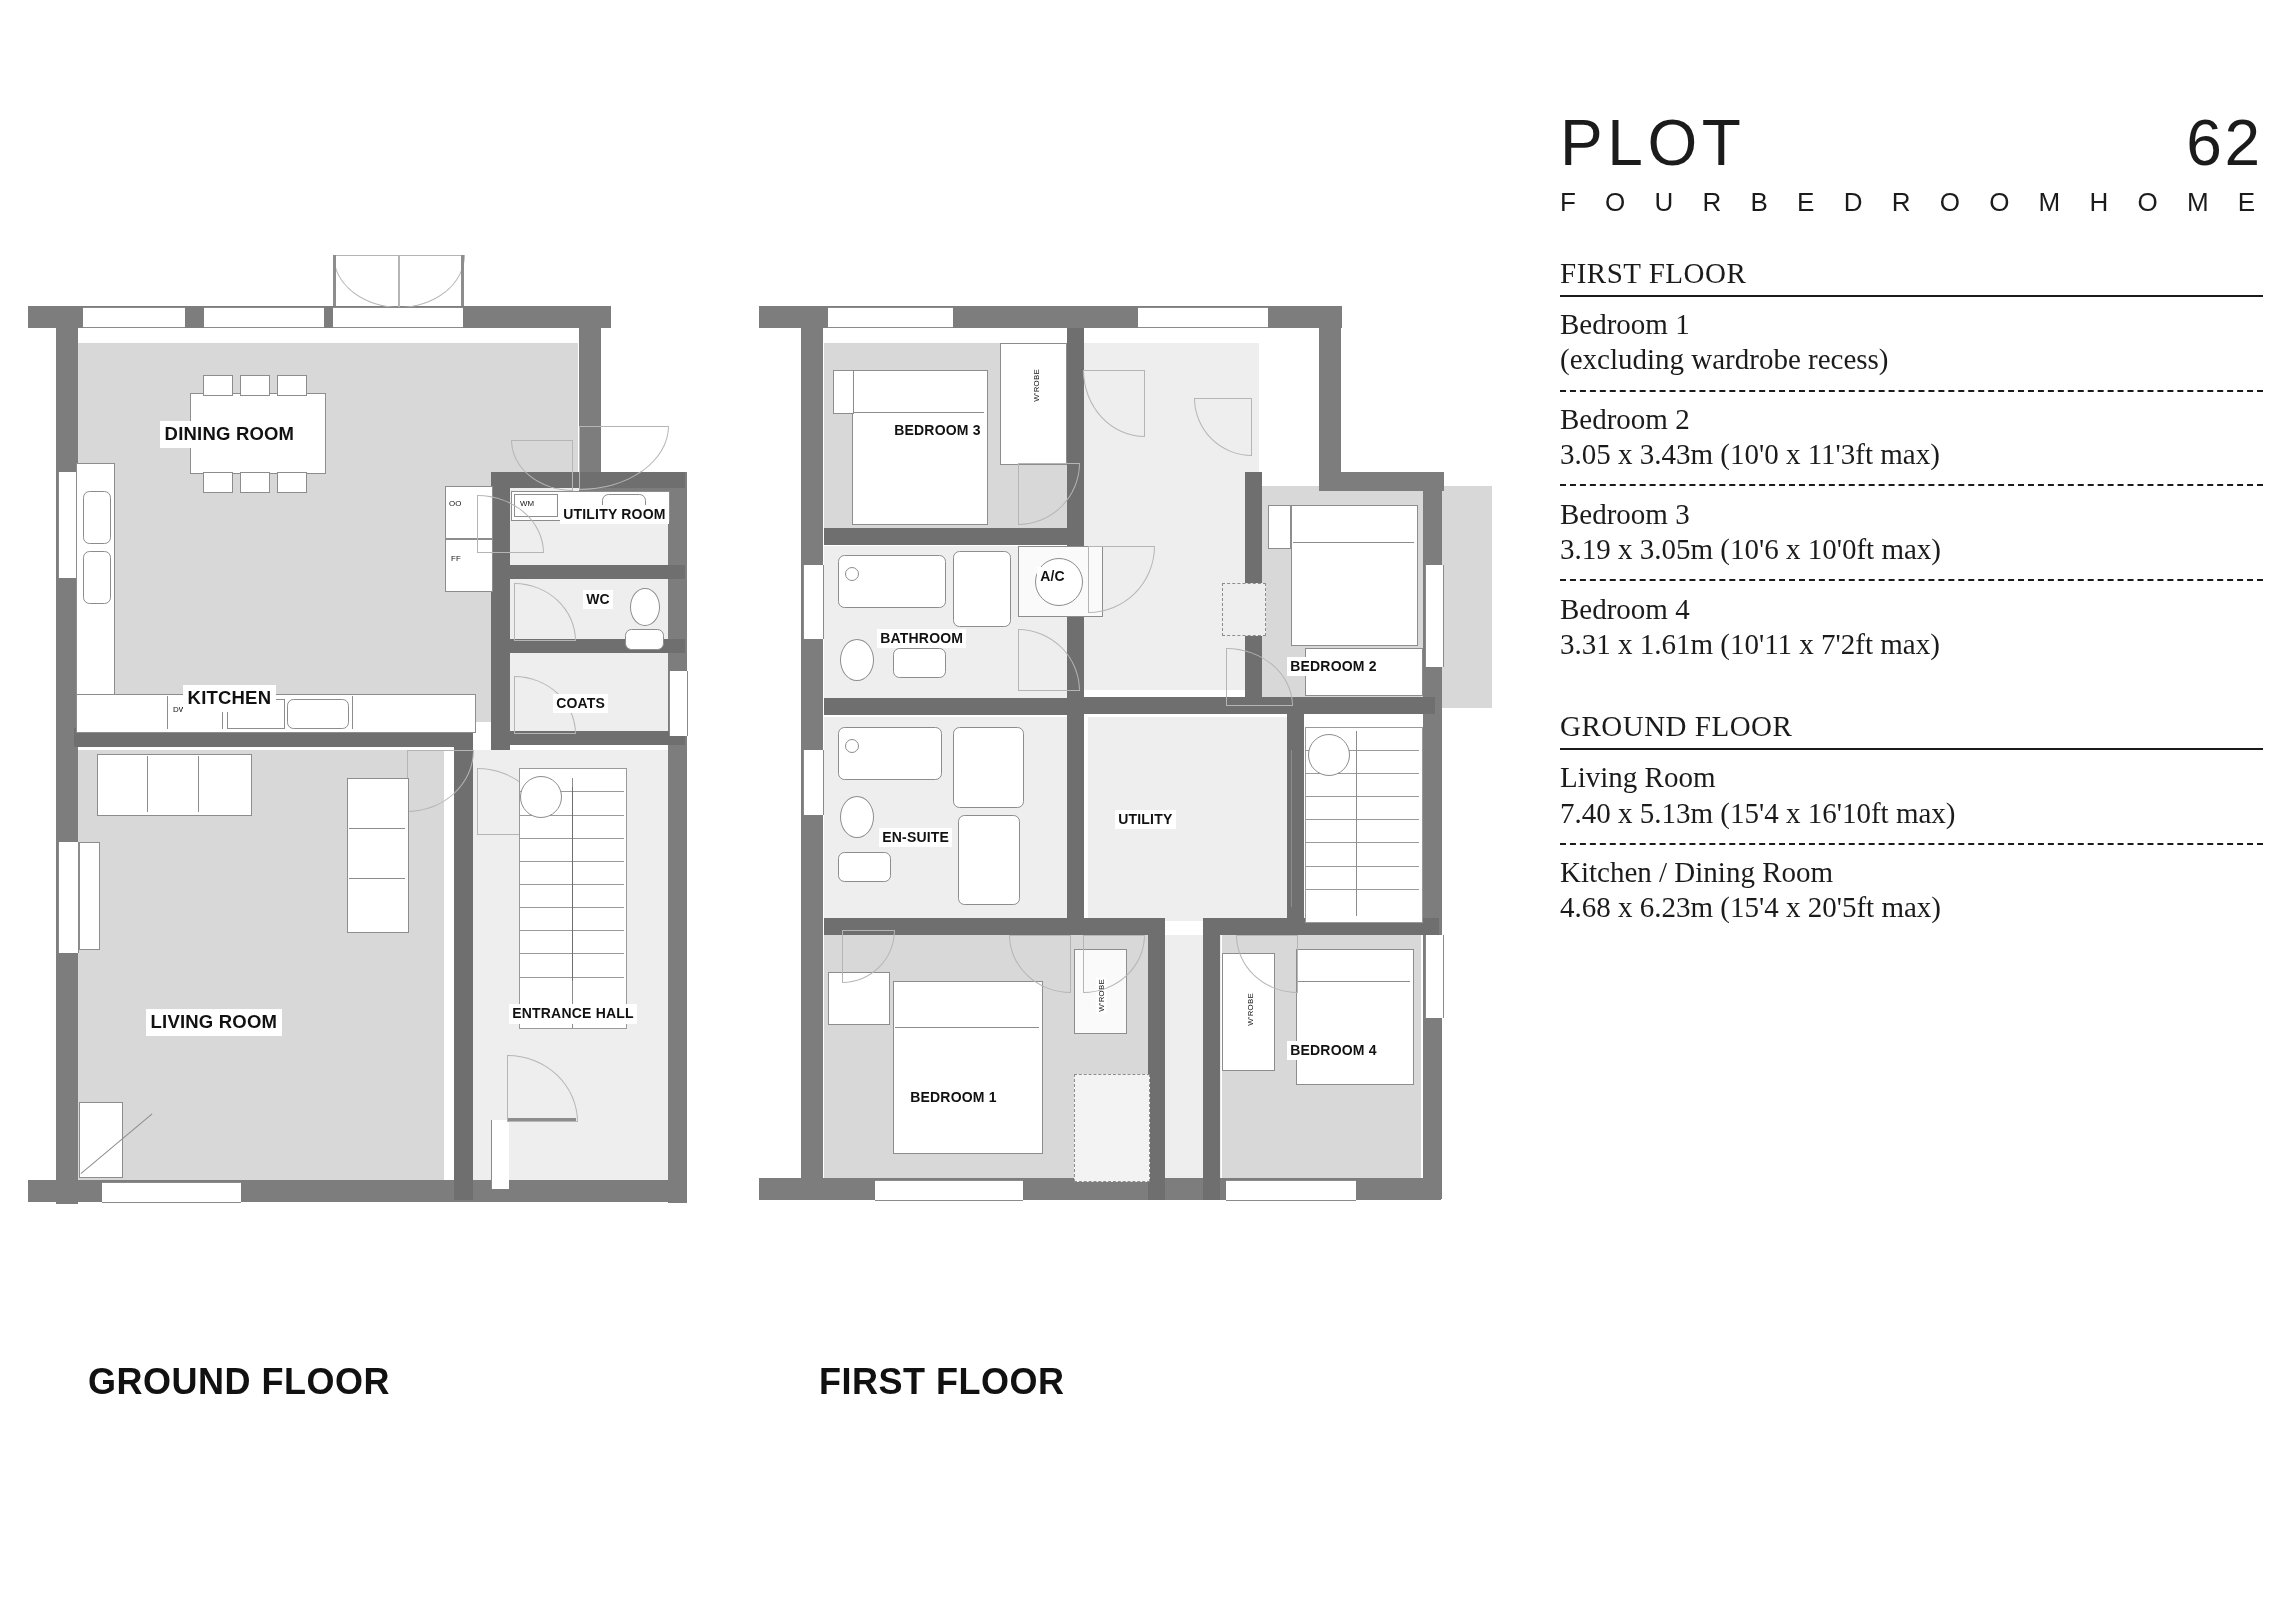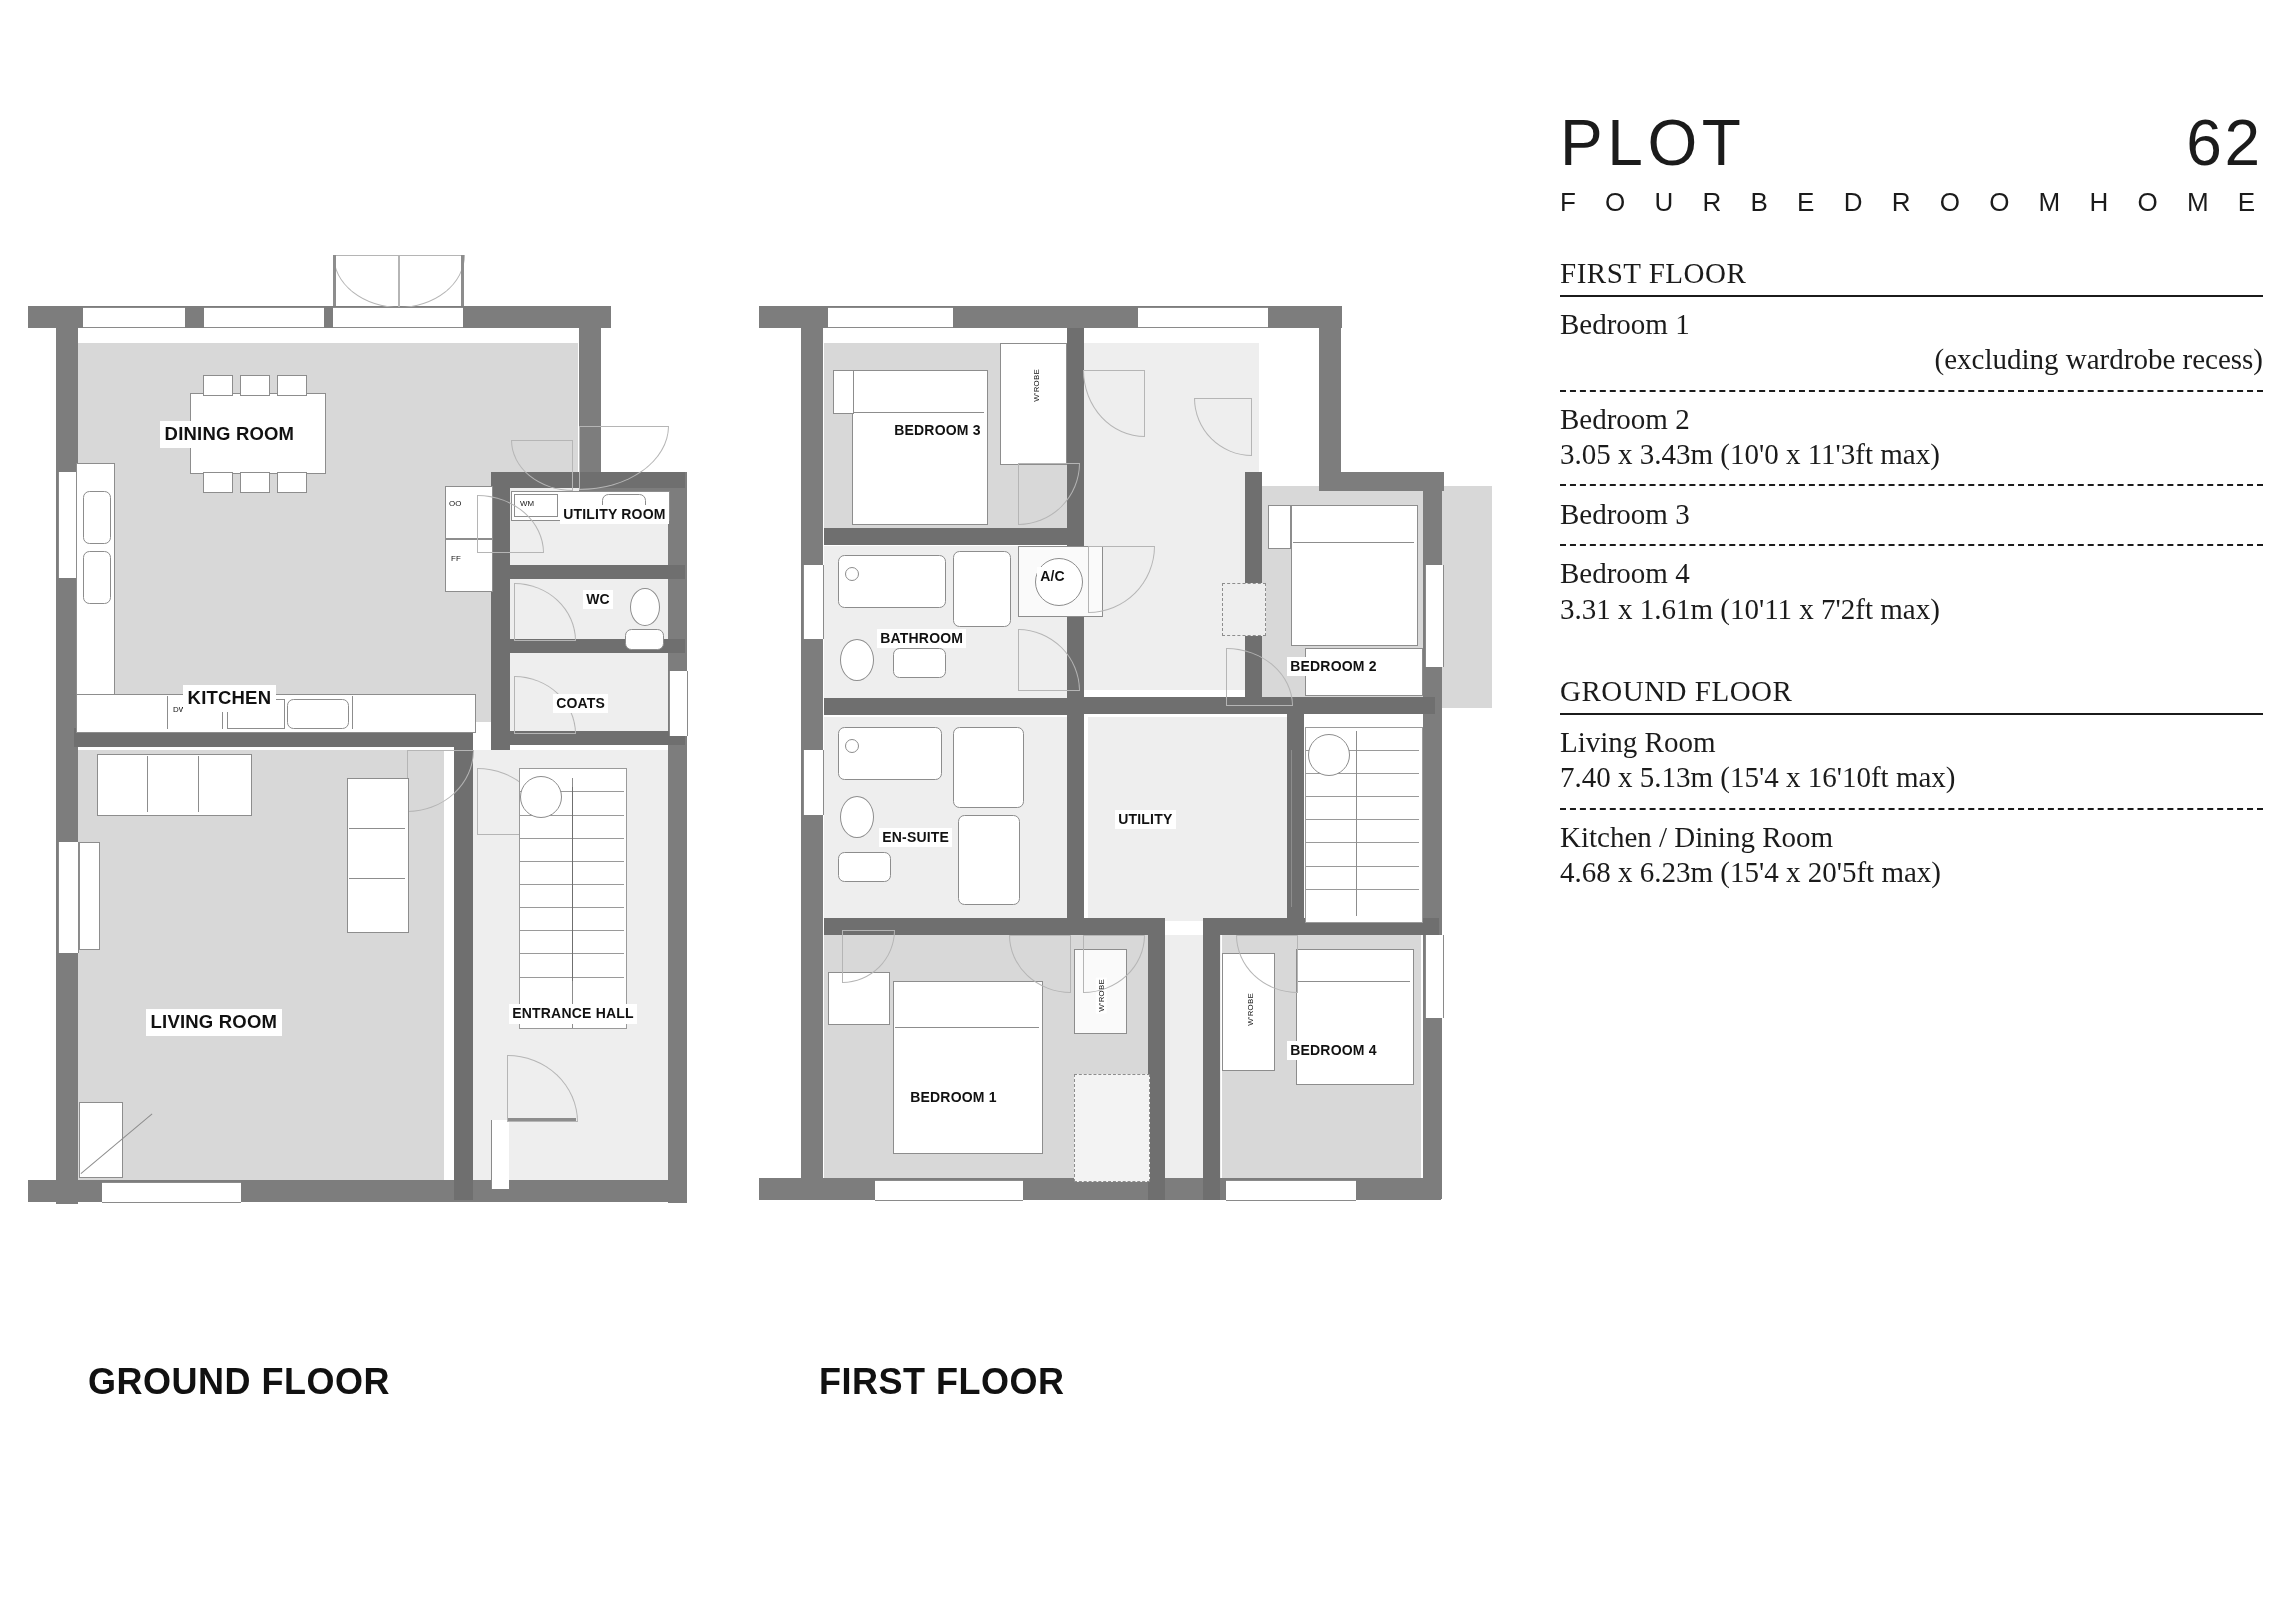--- a/index.html
+++ b/index.html
@@ -62,21 +62,21 @@
 
   .room-block {
     font-family: "Liberation Serif", serif;
     color: #1b1b1b;
     font-size: 29px;
     line-height: 1.22;
     padding-top: 10.2px;
   }
   .room-block .room-name { display: block; }
   .room-block .room-dims { display: block; }
-  .room-block .room-note { display: block; text-align: right; }
+  .room-block .room-note { display: block; }
 
   .dash-rule {
     margin-top: 12px;
     height: 0;
     border-top: 2.3px dashed #1b1b1b;
     width: 100%;
   }
 
   
   .floor-caption {
@@ -402,20 +402,21 @@
     <div class="dash-rule"></div>
 
     <div class="room-block">
       <span class="room-name">Bedroom 2</span>
       <span class="room-dims">3.05 x 3.43m (10'0 x 11'3ft max)</span>
     </div>
     <div class="dash-rule"></div>
 
     <div class="room-block">
       <span class="room-name">Bedroom 3</span>
+      <span class="room-dims">3.19 x 3.05m (10'6 x 10'0ft max)</span>
     </div>
     <div class="dash-rule"></div>
 
     <div class="room-block">
       <span class="room-name">Bedroom 4</span>
       <span class="room-dims">3.31 x 1.61m (10'11 x 7'2ft max)</span>
     </div>
 
     <div class="floor-heading second">GROUND FLOOR</div>
 

